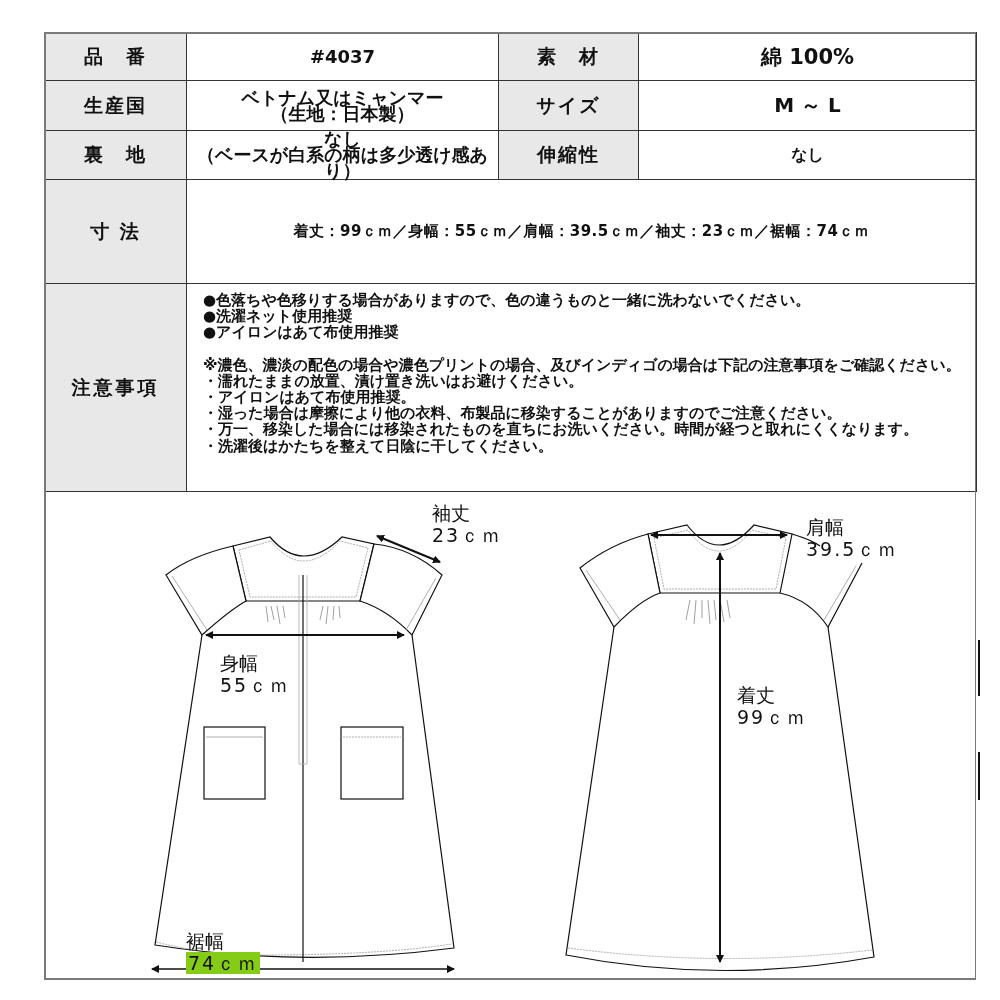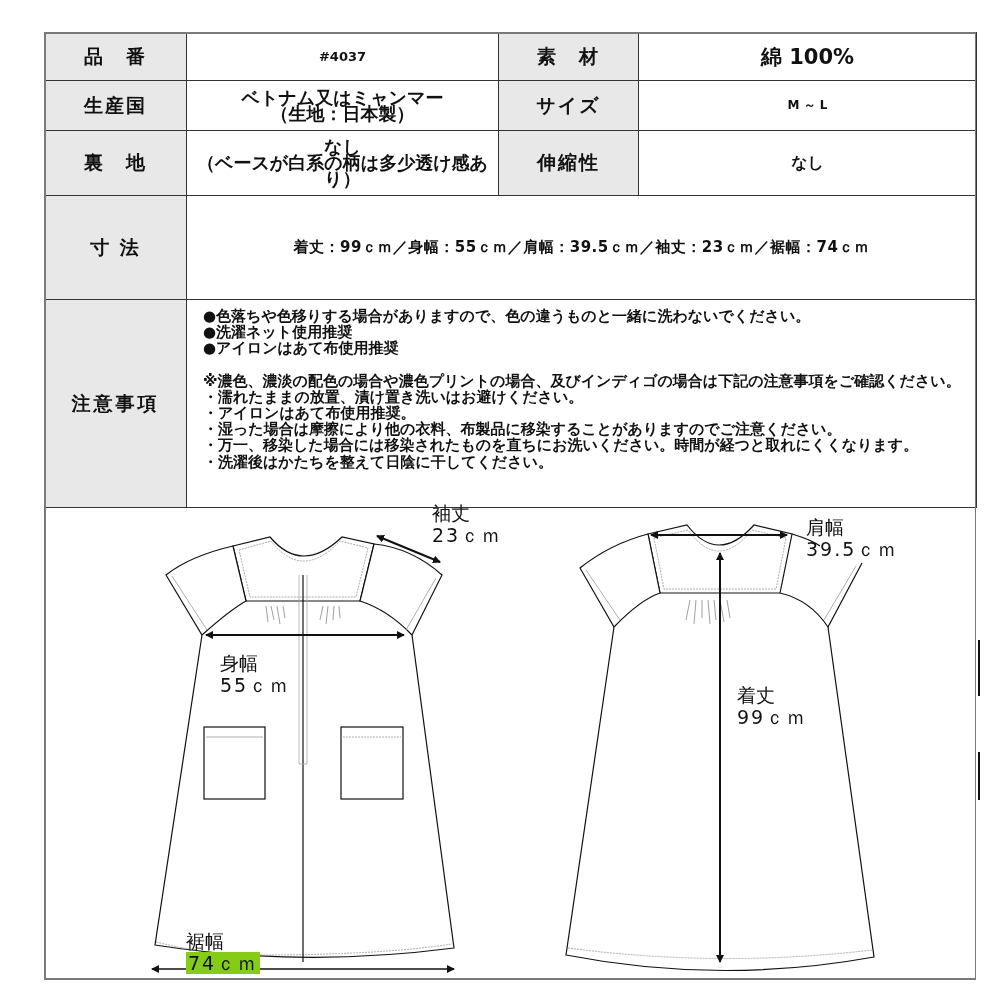--- a/index.html
+++ b/index.html
@@ -1,19 +1,19 @@
 <!DOCTYPE html>
 <html><head>
   <meta charset="utf-8">
   <style>
     html, body { margin: 0; padding: 0; background: #ffffff; }
     body { width: 1000px; height: 1000px; position: relative; overflow: hidden; font-family: "DejaVu Sans", sans-serif; color: #111; }
     .sheet { position: absolute; left: 44px; top: 32px; width: 932px; height: 948px; border: 2px solid #7a7a7a; border-right: 1px solid #7a7a7a; box-sizing: border-box; }
     table.spec { position: absolute; left: 44px; top: 32px; width: 932px; border-collapse: collapse; table-layout: fixed; }
-    table.spec td { border: 1px solid #333; box-sizing: border-box; text-align: center; vertical-align: middle; padding: 8px; }
+    table.spec td { border: 1px solid #333; box-sizing: border-box; text-align: center; vertical-align: middle; padding: 0; }
     table.spec td.lbl { background: #e8e8e8; font-weight: bold; font-size: 19px; letter-spacing: 2px; }
     table.spec td.val { background: #fff; font-weight: bold; font-size: 15px; }
     .two-line { font-size: 18px; line-height: 16px; font-weight: bold; }
     .dims { font-size: 19px; font-weight: bold; letter-spacing: 0.5px; }
     .notes { text-align: left !important; vertical-align: top !important; padding: 8px 0 0 16px !important; font-size: 12.5px; line-height: 16.2px; font-weight: normal; }
     .notes .gap { height: 16px; }
     .draw { position: absolute; left: 46px; top: 492px; width: 928px; height: 486px; }
     .mlabel { position: absolute; font-size: 19px; color: #111; line-height: 22px; white-space: nowrap; }
     .mlabel .l2 { letter-spacing: 2px; }
     .right-rule1 { position: absolute; left: 978px; top: 640px; width: 2px; height: 56px; background: #111; }
@@ -25,32 +25,32 @@
 <table class="spec">
   <colgroup>
     <col style="width:142px">
       <col style="width:312px">
       <col style="width:140px">
       <col style="width:338px">
   </colgroup>
   <tbody>
       <tr style="height:48px">
     <td class="lbl">品　番</td>
-    <td class="val" style="font-size:13px">#4037</td>
+    <td class="val" style="font-size:18px">#4037</td>
     <td class="lbl">素　材</td>
     <td class="val" style="font-size:21px">綿 100%</td>
   </tr>
   <tr style="height:50px">
     <td class="lbl">生産国</td>
     <td class="val">
       <div class="two-line">ベトナム又はミャンマー</div>
       <div class="two-line">（生地：日本製）</div>
     </td>
     <td class="lbl">サイズ</td>
-    <td class="val" style="font-size:12px">M ～ L</td>
+    <td class="val" style="font-size:20px">M ～ L</td>
   </tr>
   <tr style="height:48px">
     <td class="lbl">裏　地</td>
     <td class="val">
       <div class="two-line">なし</div>
       <div class="two-line">（ベースが白系の柄は多少透け感あり）</div>
     </td>
     <td class="lbl">伸縮性</td>
     <td class="val" style="font-size:16px">なし</td>
   </tr>

